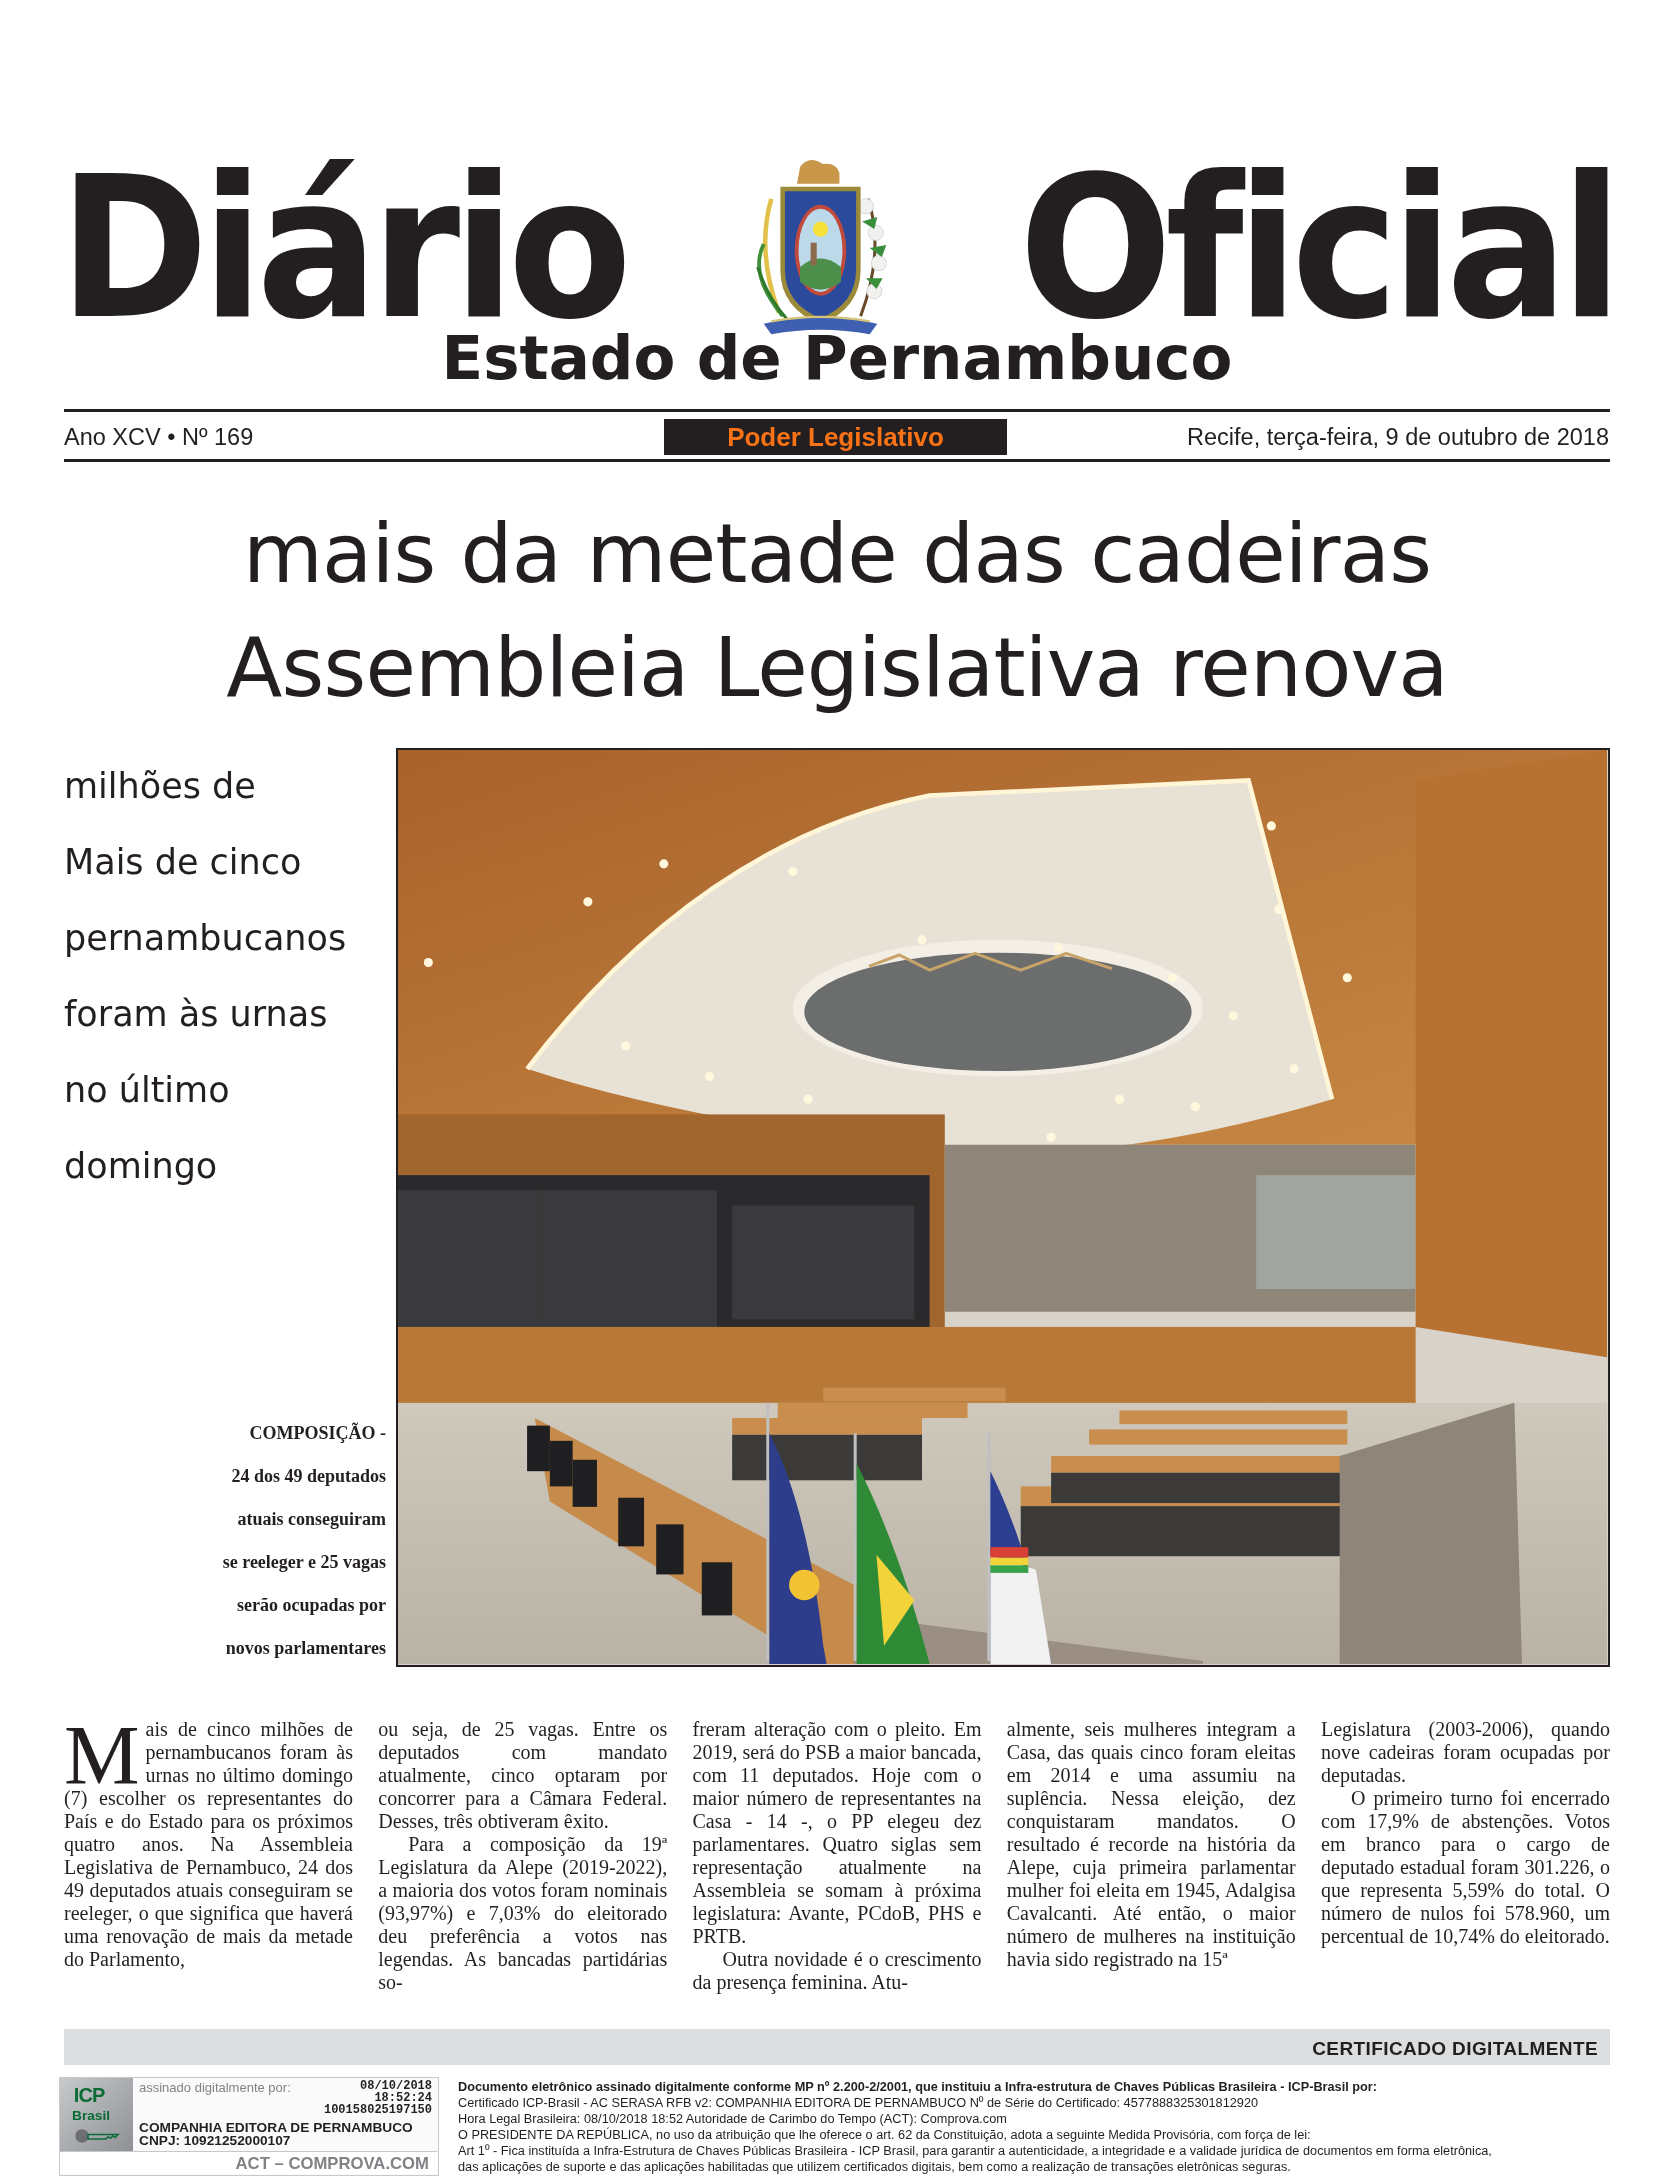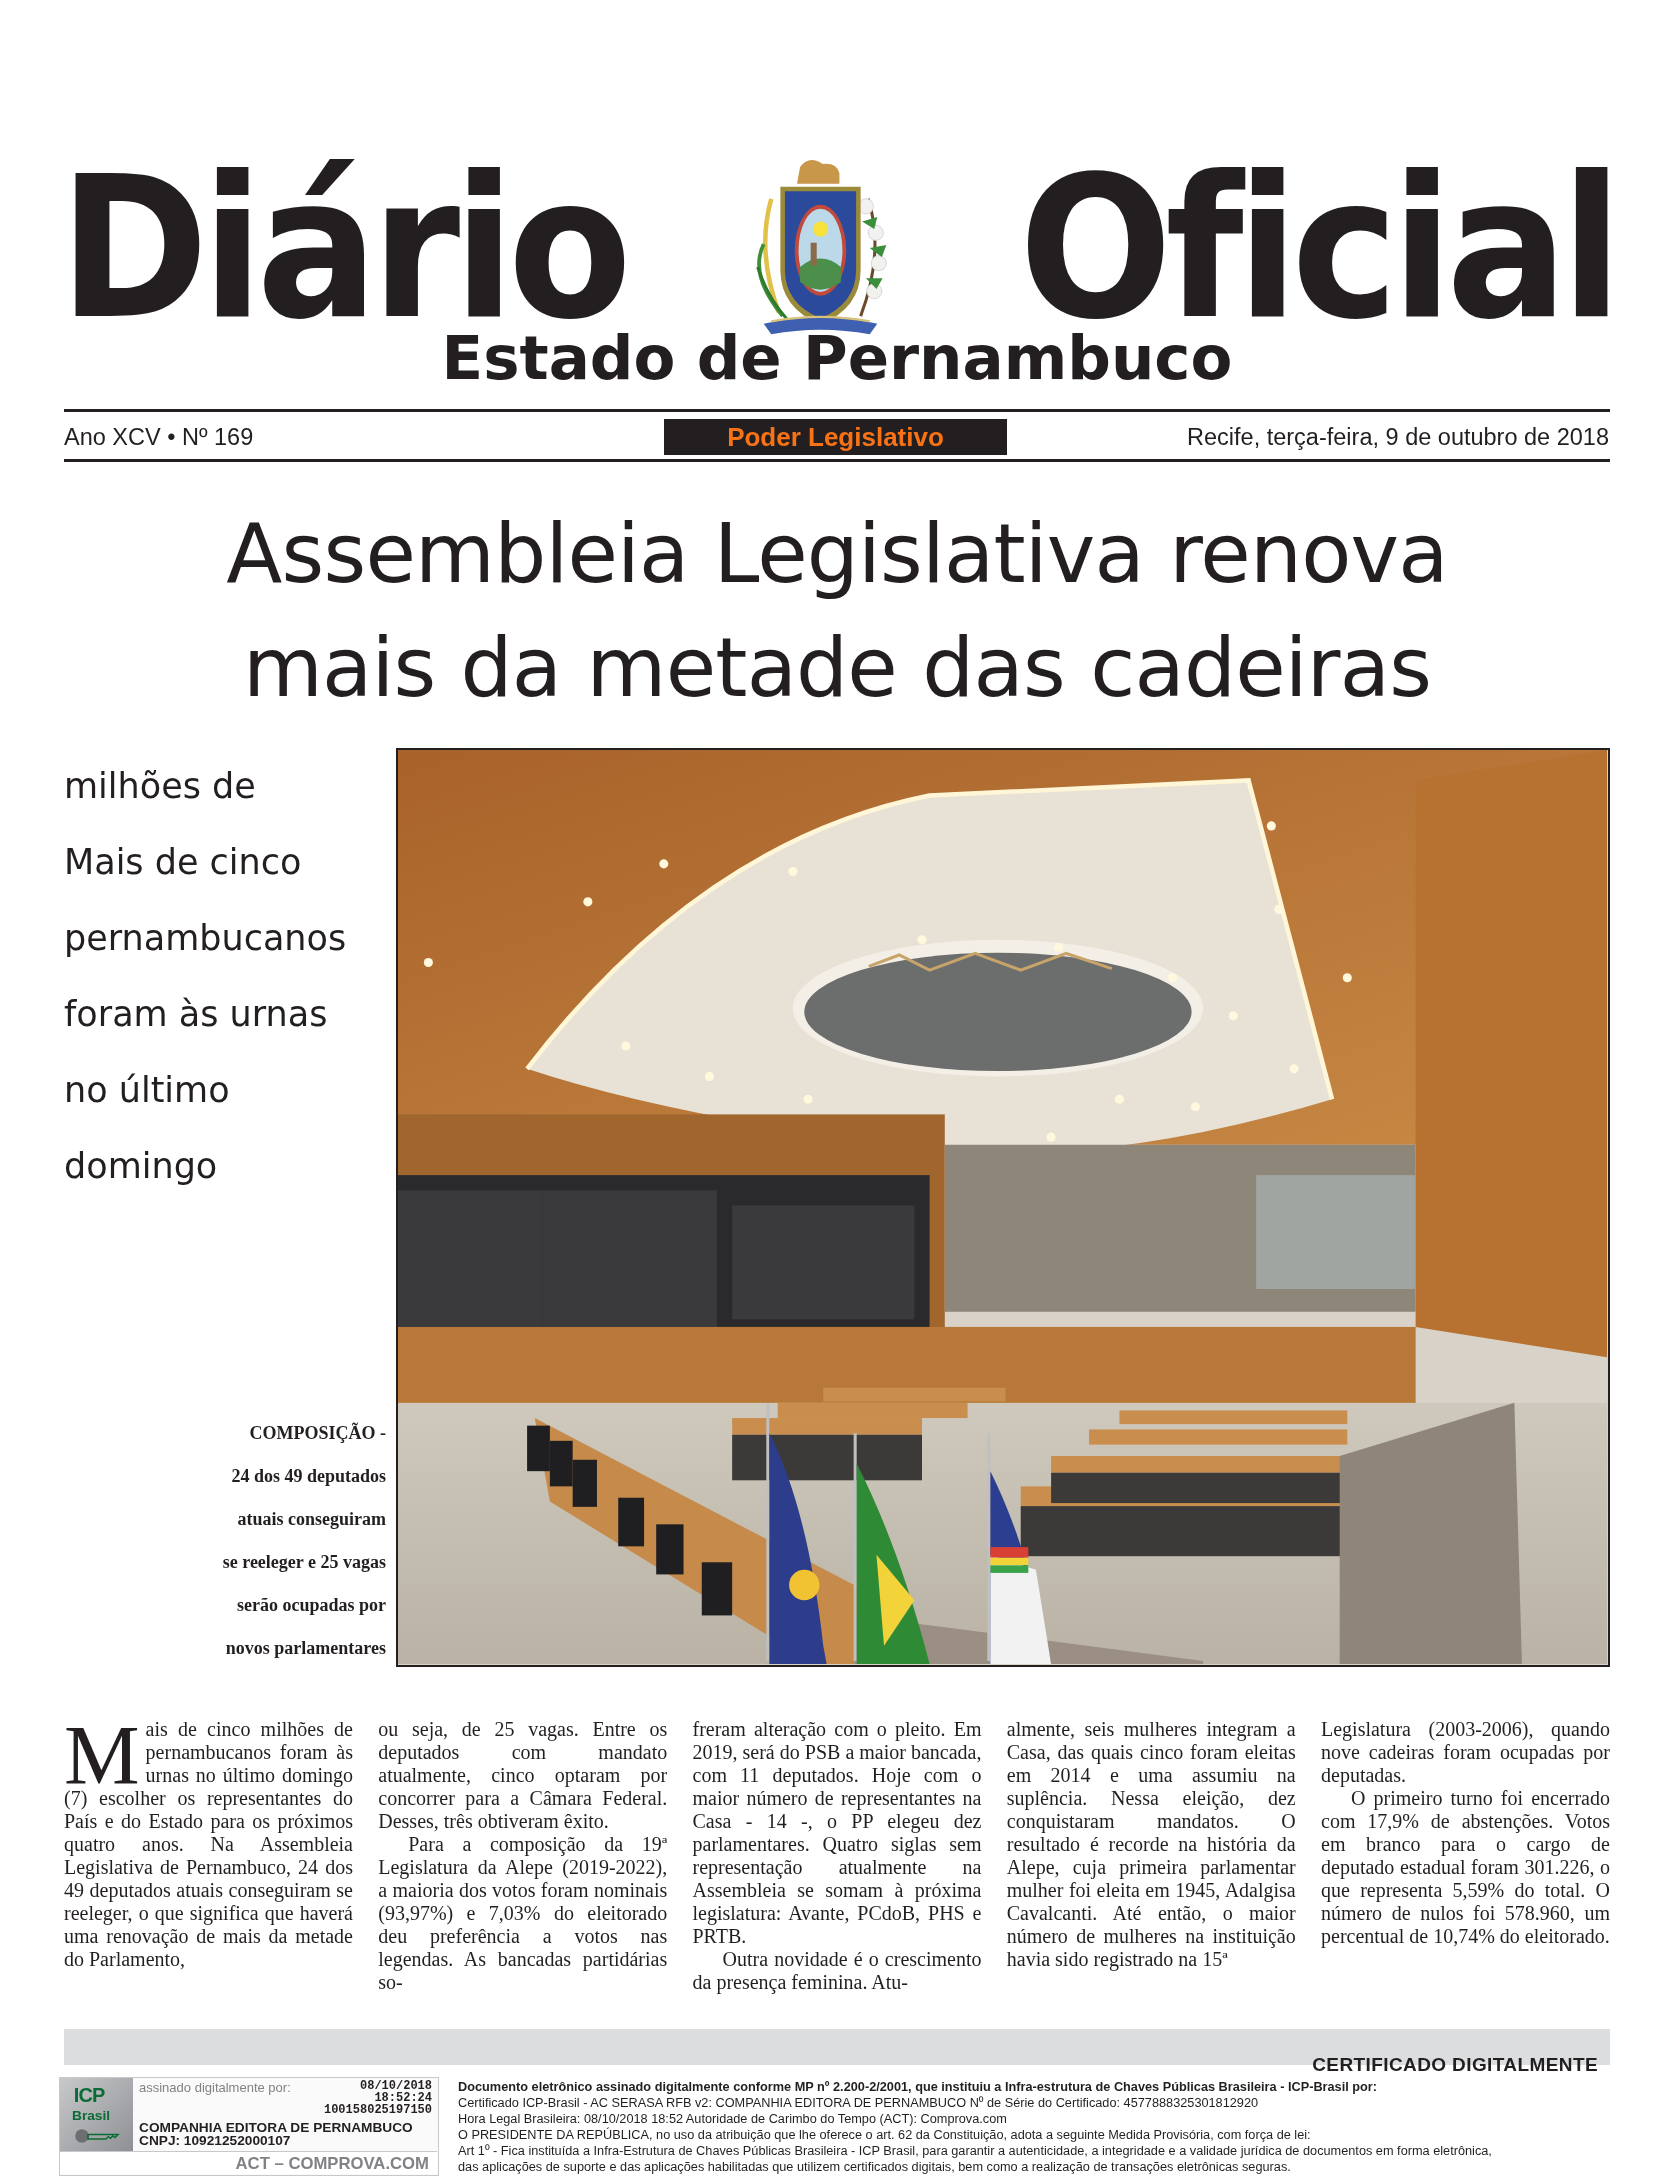--- a/index.html
+++ b/index.html
@@ -31,21 +31,21 @@
 
   
   .columns { left:64px; top:1718px; width:1546px; display:flex; justify-content:space-between; }
   .col { width:289px; font-family:"Liberation Serif", serif; font-size:20px; line-height:23px; text-align:justify; hyphens:manual; }
   .col p { margin:0; }
   .col p.indent { text-indent:30px; }
   .dropcap { float:left; font-size:85px; line-height:64px; margin:4.6px 6px 0 0; font-family:"Liberation Serif", serif; }
 
   
   .cert-bar { left:64px; top:2029px; width:1546px; height:36px; background:#dcdddf; }
-  .cert-bar-label { right:76px; top:2038px; font-weight:bold; font-size:19px; color:#231f20; letter-spacing:0.4px;margin-top:16px; }
+  .cert-bar-label { right:76px; top:2038px; font-weight:bold; font-size:19px; color:#231f20; letter-spacing:0.4px; }
   .stamp { left:59px; top:2077px; width:380px; height:99px; border:1.5px solid #c7c8ca; box-sizing:border-box; background:#fafafa; }
   .stamp-logo { position:absolute; left:0; top:0; width:73px; height:73px; background:linear-gradient(135deg,#c8c9cb,#8e9094); }
   .stamp-logo .icp { position:absolute; left:13.7px; top:6px; font-weight:bold; font-size:20px; color:#0b6b35; letter-spacing:-0.8px; }
   .stamp-logo .brasil { position:absolute; left:12px; top:30px; font-weight:bold; font-size:13.7px; color:#0b6b35; }
   .stamp-logo .key { position:absolute; left:13.7px; top:49px; }
   .stamp-signed { position:absolute; left:79px; top:1.5px; font-size:13px; color:#808285; }
   .stamp-date { position:absolute; right:6px; top:1.5px; text-align:right; font-family:"Liberation Mono", monospace; font-weight:bold; font-size:12px; line-height:12px; color:#231f20; }
   .stamp-company { position:absolute; left:79px; top:43px; font-weight:bold; font-size:13.7px; line-height:13px; color:#231f20; }
   .stamp-act { position:absolute; left:0; top:73px; width:377px; height:23px; border-top:1.5px solid #c7c8ca; text-align:right; font-weight:bold; font-size:16.7px; line-height:23px; color:#808285; box-sizing:border-box; padding-right:8px; background:#fff; }
   .legal { left:458px; top:2079px; width:1154px; font-size:13.7px; line-height:16px; color:#231f20; transform:scaleX(0.93); transform-origin:left top; white-space:nowrap; }
@@ -88,22 +88,22 @@
 </div>
 <div class="abs subtitle">Estado de Pernambuco</div>
 
 <div class="abs rule" style="top:409px;"></div>
 <div class="abs meta-left">Ano XCV • Nº 169</div>
 <div class="abs meta-center">Poder Legislativo</div>
 <div class="abs meta-right">Recife, terça-feira, 9 de outubro de 2018</div>
 <div class="abs rule" style="top:459px;"></div>
 
 <div class="abs headline">
+  <div>mais da metade das cadeiras</div>
   <div>Assembleia Legislativa renova</div>
-  <div>mais da metade das cadeiras</div>
 </div>
 
 <div class="abs deck">
   <div>milhões de</div>
   <div>Mais de cinco</div>
   <div>pernambucanos</div>
   <div>foram às urnas</div>
   <div>no último</div>
   <div>domingo</div>
 </div>

